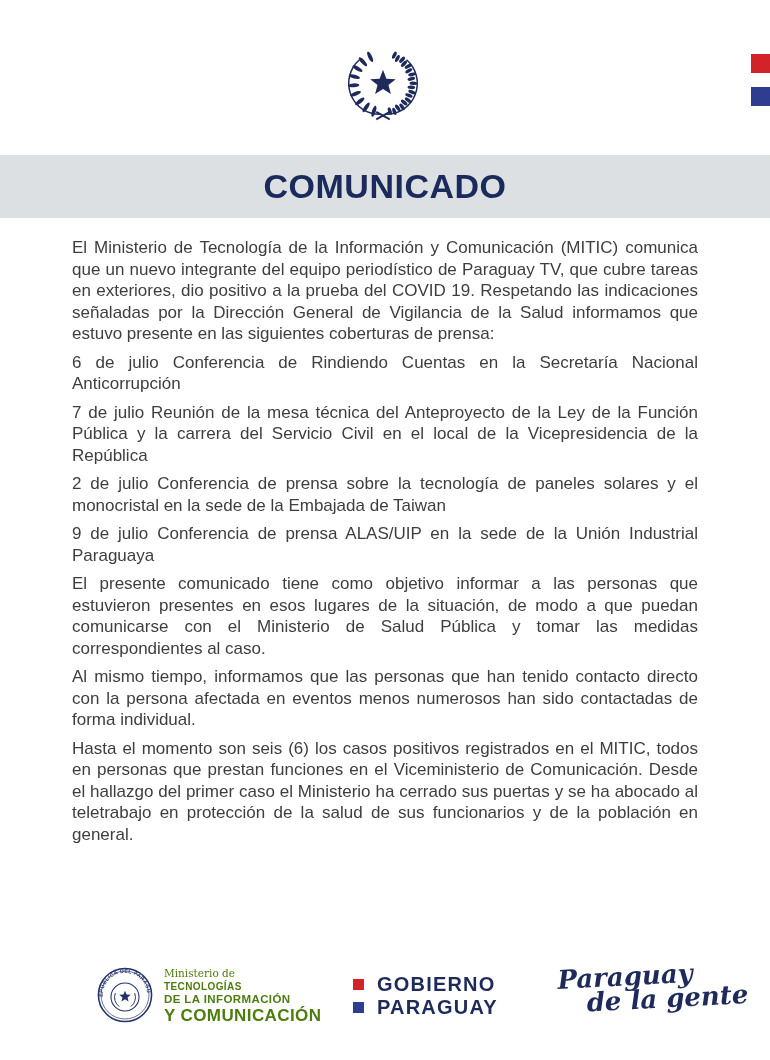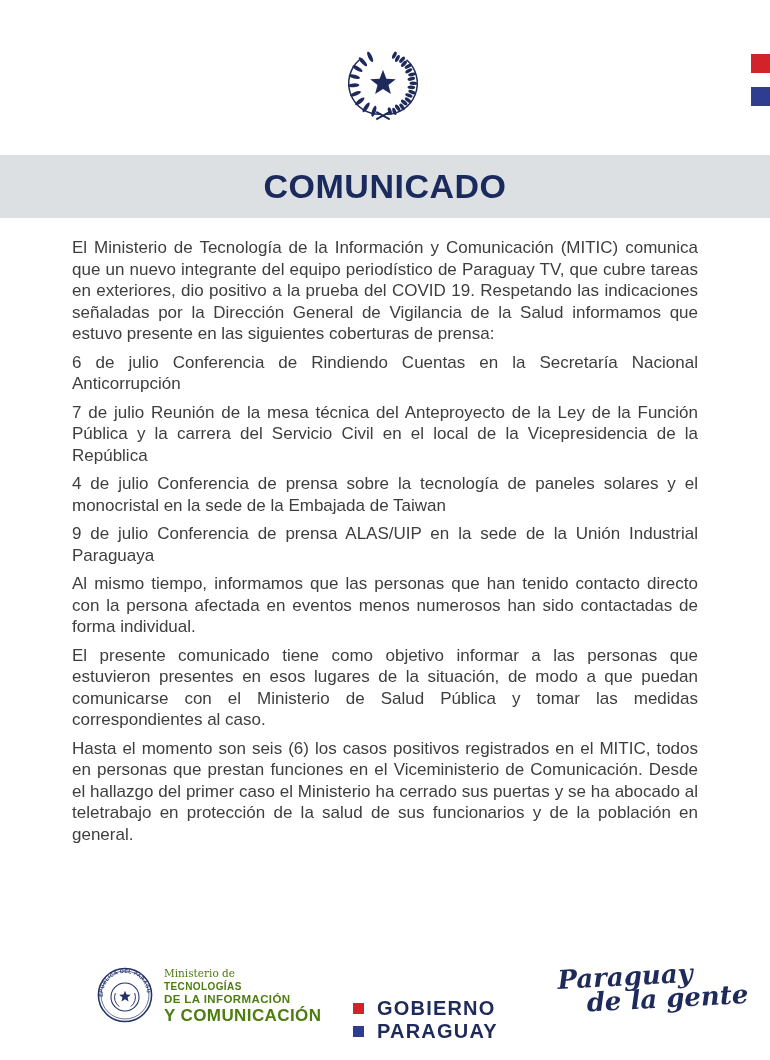--- a/index.html
+++ b/index.html
@@ -26,21 +26,21 @@
 
   
   .footer{position:absolute;left:0;top:960px;width:770px;height:80px;}
   .seal{position:absolute;left:96px;top:6px;width:58px;height:58px;}
   .ministry-text{position:absolute;left:164px;top:8px;color:#4d7c0f;line-height:1;}
   .ministry-text .pre{font-family:"DejaVu Serif", serif;font-size:10.5px;margin-bottom:3px;}
   .ministry-text .l2{font-weight:bold;font-size:10px;letter-spacing:0.4px;margin-bottom:2px;}
   .ministry-text .l3{font-weight:bold;font-size:11.5px;letter-spacing:0.4px;margin-bottom:2px;}
   .ministry-text .l4{font-weight:bold;font-size:17px;letter-spacing:0.4px;}
 
-  .gov{position:absolute;left:353px;top:14px;margin-top:24px;}
+  .gov{position:absolute;left:353px;top:14px;}
   .gov .row{display:flex;align-items:center;height:21px;margin-bottom:2px;}
   .gov .sq{width:11px;height:11px;margin-right:13px;}
   .gov .sq.red{background:#d2232a;}
   .gov .sq.blue{background:#2e3d8f;}
   .gov .txt{font-weight:bold;font-size:20px;letter-spacing:1.2px;color:#1e2a5a;
             transform:scaleY(0.97);}
 
   .slogan{position:absolute;left:558px;top:2px;color:#1e2a5a;
           font-family:"DejaVu Serif", serif;font-style:italic;font-weight:bold;
           transform:rotate(-3deg);}
@@ -93,24 +93,24 @@
   </svg>
 
   <div class="band">
     <h1>COMUNICADO</h1>
   </div>
 
   <div class="body-text">
     <p>El Ministerio de Tecnología de la Información y Comunicación (MITIC) comunica que un nuevo integrante del equipo periodístico de Paraguay TV, que cubre tareas en exteriores, dio positivo a la prueba del COVID 19. Respetando las indicaciones señaladas por la Dirección General de Vigilancia de la Salud informamos que estuvo presente en las siguientes coberturas de prensa:</p>
     <p>6 de julio Conferencia de Rindiendo Cuentas en la Secretaría Nacional Anticorrupción</p>
     <p>7 de julio Reunión de la mesa técnica del Anteproyecto de la Ley de la Función Pública y la carrera del Servicio Civil en el local de la Vicepresidencia de la República</p>
-    <p>4 de julio Conferencia de prensa sobre la tecnología de paneles solares y el monocristal en la sede de la Embajada de Taiwan</p>
+    <p>2 de julio Conferencia de prensa sobre la tecnología de paneles solares y el monocristal en la sede de la Embajada de Taiwan</p>
     <p>9 de julio Conferencia de prensa ALAS/UIP en la sede de la Unión Industrial Paraguaya</p>
+    <p>El presente comunicado tiene como objetivo informar a las personas que estuvieron presentes en esos lugares de la situación, de modo a que puedan comunicarse con el Ministerio de Salud Pública y tomar las medidas correspondientes al caso.</p>
     <p>Al mismo tiempo, informamos que las personas que han tenido contacto directo con la persona afectada en eventos menos numerosos han sido contactadas de forma individual.</p>
-    <p>El presente comunicado tiene como objetivo informar a las personas que estuvieron presentes en esos lugares de la situación, de modo a que puedan comunicarse con el Ministerio de Salud Pública y tomar las medidas correspondientes al caso.</p>
     <p>Hasta el momento son seis (6) los casos positivos registrados en el MITIC, todos en personas que prestan funciones en el Viceministerio de Comunicación. Desde el hallazgo del primer caso el Ministerio ha cerrado sus puertas y se ha abocado al teletrabajo en protección de la salud de sus funcionarios y de la población en general.</p>
   </div>
 
   <div class="footer">
 
     <svg class="seal" viewBox="0 0 60 60" xmlns="http://www.w3.org/2000/svg">
       <circle cx="30" cy="30" r="27.5" fill="#ffffff" stroke="#233268" stroke-width="1.6"></circle>
       <circle cx="30" cy="30" r="24.8" fill="none" stroke="#233268" stroke-width="0.7"></circle>
       <path id="sealArc" d="M 7 30 A 23 23 0 0 1 53 30" fill="none"></path>
       <text font-family="Liberation Sans, sans-serif" font-size="5.4" font-weight="bold" fill="#233268" letter-spacing="0.4">

